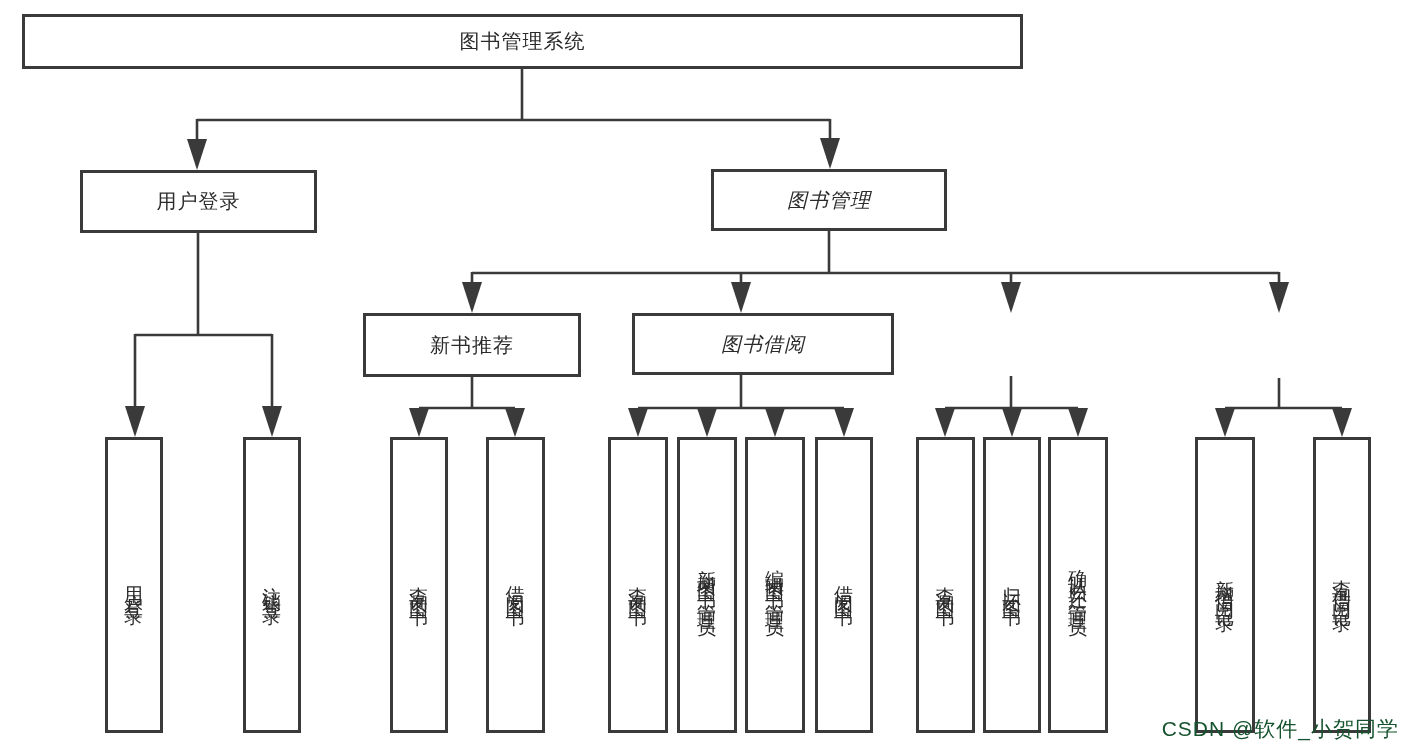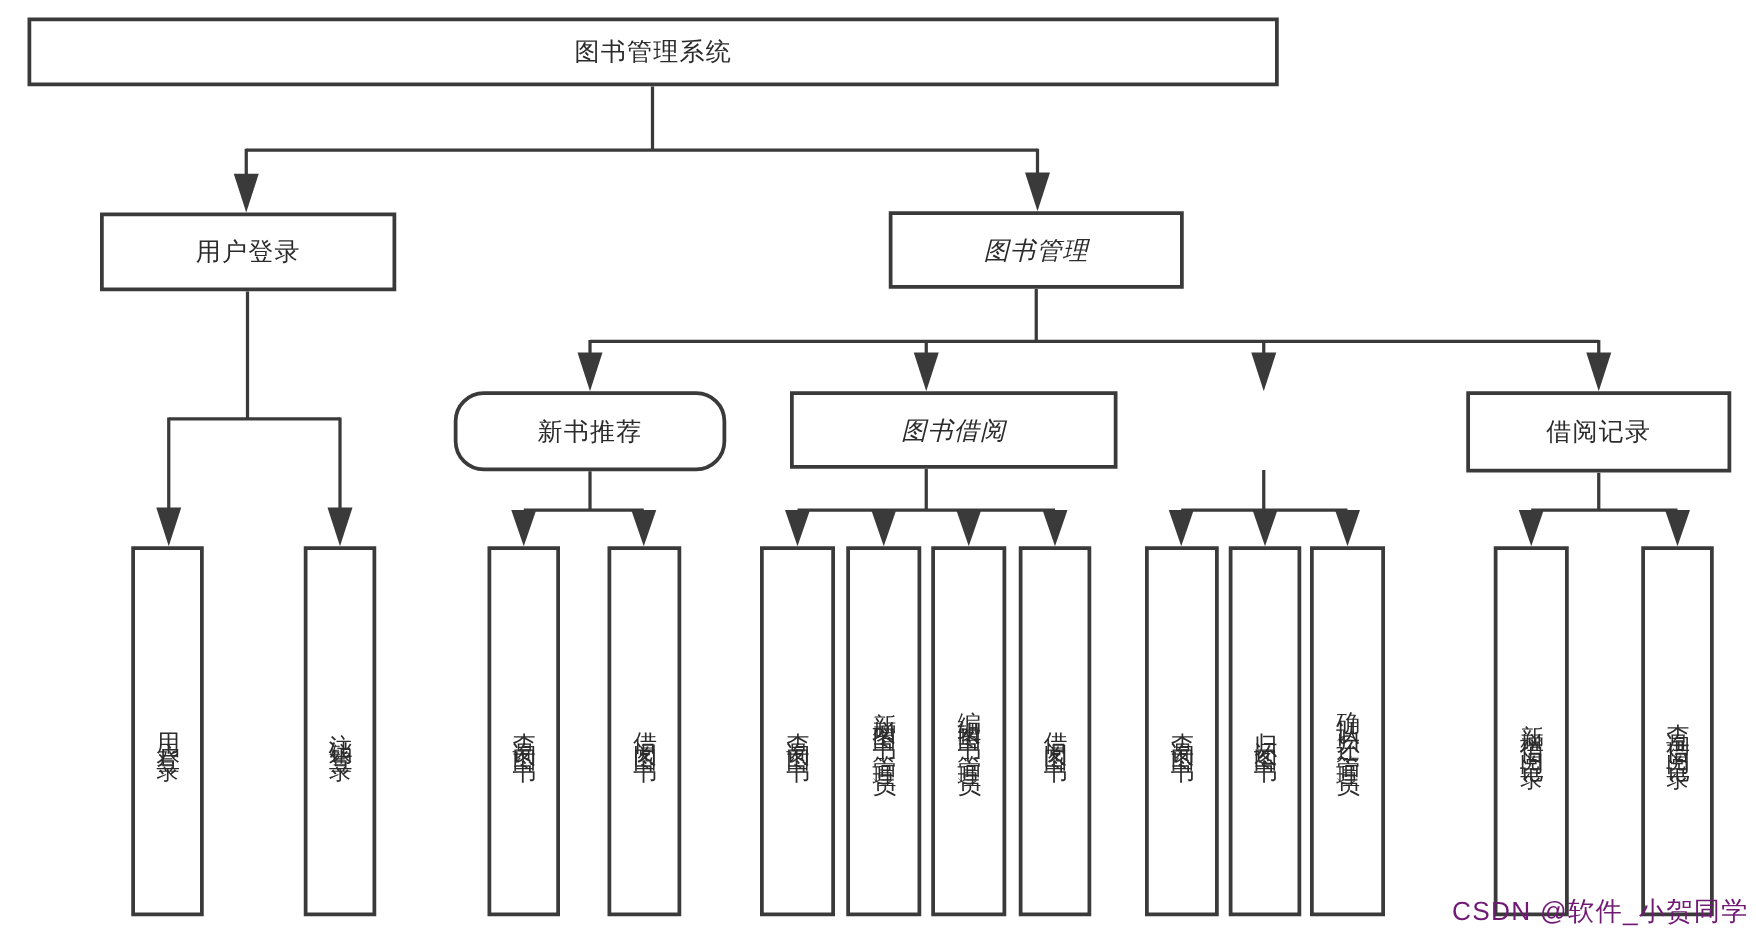--- a/index.html
+++ b/index.html
@@ -56,21 +56,21 @@
     text-orientation: mixed;
     letter-spacing: 7px;
     line-height: 1;
   }
   
   #n-root   { left: 22px;  top: 14px;  width: 1001px; height: 55px; }
   
   #n-login  { left: 80px;  top: 170px; width: 237px;  height: 63px; }
   #n-mgmt   { left: 711px; top: 169px; width: 236px;  height: 62px; font-style: italic; }
   
-  #n-rec     { left: 363px;  top: 313px; width: 218px; height: 64px; border-radius: 24px; }
+  #n-rec     { left: 363px;  top: 313px; width: 218px; height: 64px; }
   #n-borrow  { left: 632px;  top: 313px; width: 262px; height: 62px; font-style: italic; }
   #n-current { left: 906px;  top: 313px; width: 210px; height: 63px; }
   #n-records { left: 1173px; top: 313px; width: 212px; height: 65px; }
   
   #l-1  { left: 105px;  width: 58px; }
   #l-2  { left: 243px;  width: 58px; }
   #l-3  { left: 390px;  width: 58px; }
   #l-4  { left: 486px;  width: 59px; }
   #l-5  { left: 608px;  width: 60px; }
   #l-6  { left: 677px;  width: 60px; }
@@ -78,21 +78,21 @@
   #l-8  { left: 815px;  width: 58px; }
   #l-9  { left: 916px;  width: 59px; }
   #l-10 { left: 983px;  width: 58px; }
   #l-11 { left: 1048px; width: 60px; }
   #l-12 { left: 1195px; width: 60px; }
   #l-13 { left: 1313px; width: 58px; }
   .watermark {
     position: absolute;
     right: 6px;
     bottom: 4px;
-    color: #701a75;
+    color: #14532d;
     font-size: 21px;
     letter-spacing: 1px;
     z-index: 5;
     white-space: nowrap;
   }
 </style>
 </head>
 <body>
 
 <div class="canvas">
@@ -141,21 +141,20 @@
       <polygon points="1332,408 1352,408 1342,437" fill="#3a3a3a"></polygon>
     </svg>
 
   <div class="node" id="n-root">图书管理系统</div>
 
   <div class="node" id="n-login">用户登录</div>
   <div class="node" id="n-mgmt">图书管理</div>
 
   <div class="node" id="n-rec">新书推荐</div>
   <div class="node" id="n-borrow">图书借阅</div>
-  <div class="node" id="n-records">借阅记录</div>
 
   <div class="vnode" id="l-1">
     <span>用户登录</span>
   </div>
   <div class="vnode" id="l-2">
     <span>注销登录</span>
   </div>
   <div class="vnode" id="l-3">
     <span>查询图书</span>
   </div>

